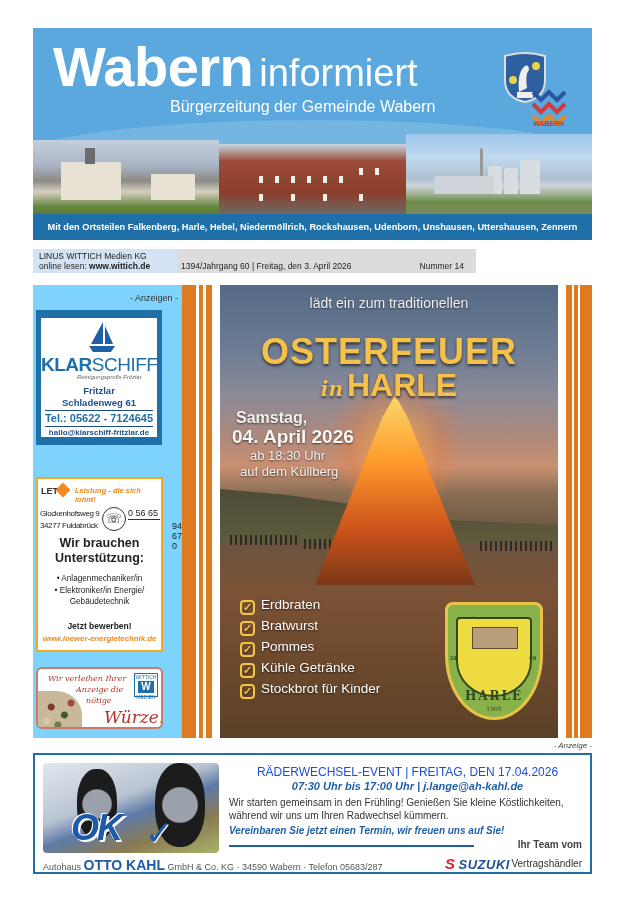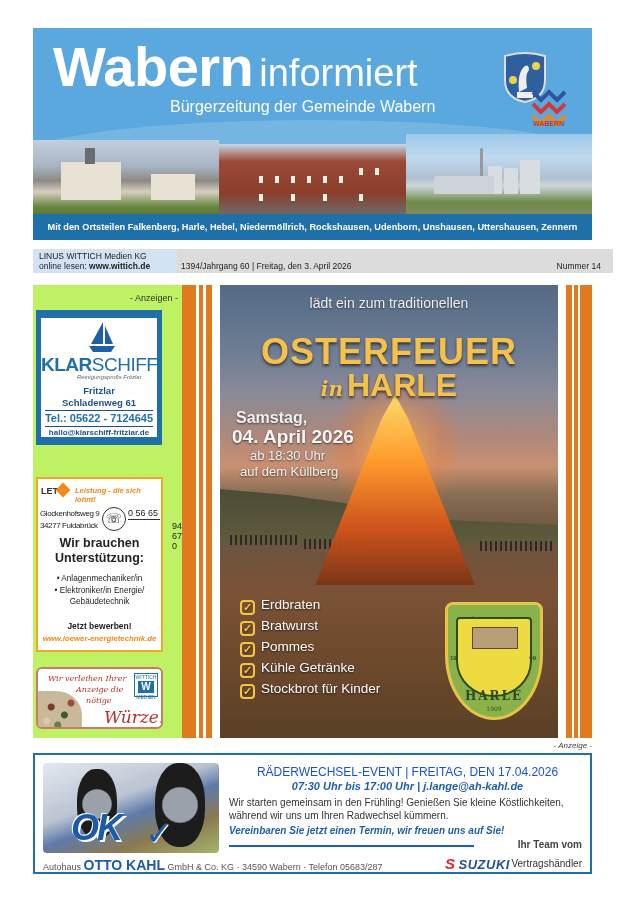--- a/index.html
+++ b/index.html
@@ -20,28 +20,28 @@
   .photo { position: absolute; top: 0; height: 86px; overflow: hidden; }
   .photo-1 { left: 0; width: 186px; top: 12px; height: 74px; background: linear-gradient(180deg,#c4cfdd 0%,#a8b4c4 35%,#8d8a86 55%,#d6cfc0 70%,#67863f 90%,#5b7a35 100%); }
   .photo-2 { left: 186px; width: 187px; top: 16px; height: 70px; background: linear-gradient(180deg,#c8d7e3 0%,#9b4a37 25%,#8a3e2c 70%,#6f6a64 100%); }
   .photo-3 { left: 373px; width: 186px; top: 6px; height: 80px; background: linear-gradient(180deg,#9ec8ea 0%,#c0d9ee 30%,#aebfd0 55%,#cfd5da 65%,#6e8c4a 85%,#7d8a5c 100%); }
   .photo .bldg { position: absolute; background: #e8e2d5; }
   .photo .silo { position: absolute; background: #d8dde2; border-radius: 2px 2px 0 0; }
   .photo .win { position: absolute; background: #f3f0ea; width: 4px; height: 7px; }
   .towns-bar { position: absolute; left: 33px; top: 214px; width: 559px; height: 26px; background: #1f6fa8; color: #fff; font-size: 9.2px; font-weight: bold; text-align: center; line-height: 26px; white-space: nowrap; }
 
   
-  .info-bar { position: absolute; left: 33px; top: 249px; width: 580px; height: 24px; background: #dcdcdc; font-size: 8.5px; }
+  .info-bar { position: absolute; left: 33px; top: 249px; width: 443px; height: 24px; background: #dcdcdc; font-size: 8.5px; }
   .info-left { position: absolute; left: 0; top: 0; width: 144px; height: 24px; background: #d4e3f3; padding: 2px 0 0 6px; line-height: 10px; }
   .info-left b { font-weight: bold; }
   .info-mid { position: absolute; left: 148px; top: 12px; }
   .info-right { position: absolute; right: 12px; top: 12px; }
 
   
-  .side-col { position: absolute; left: 33px; top: 285px; width: 159px; height: 453px; background: #bef264; }
+  .side-col { position: absolute; left: 33px; top: 285px; width: 159px; height: 453px; background: #7dd3fc; }
   .side-label { position: absolute; right: 14px; top: 8px; font-size: 9px; color: #333; }
   .ad-klarschiff { position: absolute; left: 3px; top: 25px; width: 126px; height: 135px; background: #fff; border: 5px solid #1f6fa8; border-top-width: 8px; border-bottom-width: 8px; text-align: center; }
   .boat { position: absolute; left: 46px; top: 2px; width: 30px; height: 34px; }
   .ks-logo { position: absolute; left: 0; top: 36px; width: 116px; font-size: 19px; letter-spacing: -0.5px; color: #1f6fa8; }
   .ks-logo b { font-weight: bold; }
   .ks-sub { position: absolute; left: 36px; top: 56px; font-size: 6px; color: #666; font-style: italic; }
   .ks-city { position: absolute; left: 0; width: 116px; top: 67px; font-size: 9.5px; font-weight: bold; color: #1f4f8a; }
   .ks-street { position: absolute; left: 0; width: 116px; top: 79px; font-size: 9.5px; font-weight: bold; color: #1f4f8a; }
   .ks-line { position: absolute; left: 4px; width: 108px; height: 1px; background: #1f4f8a; }
   .ks-tel { position: absolute; left: 0; width: 116px; top: 94px; font-size: 11px; color: #1f6fa8; font-weight: bold; }

